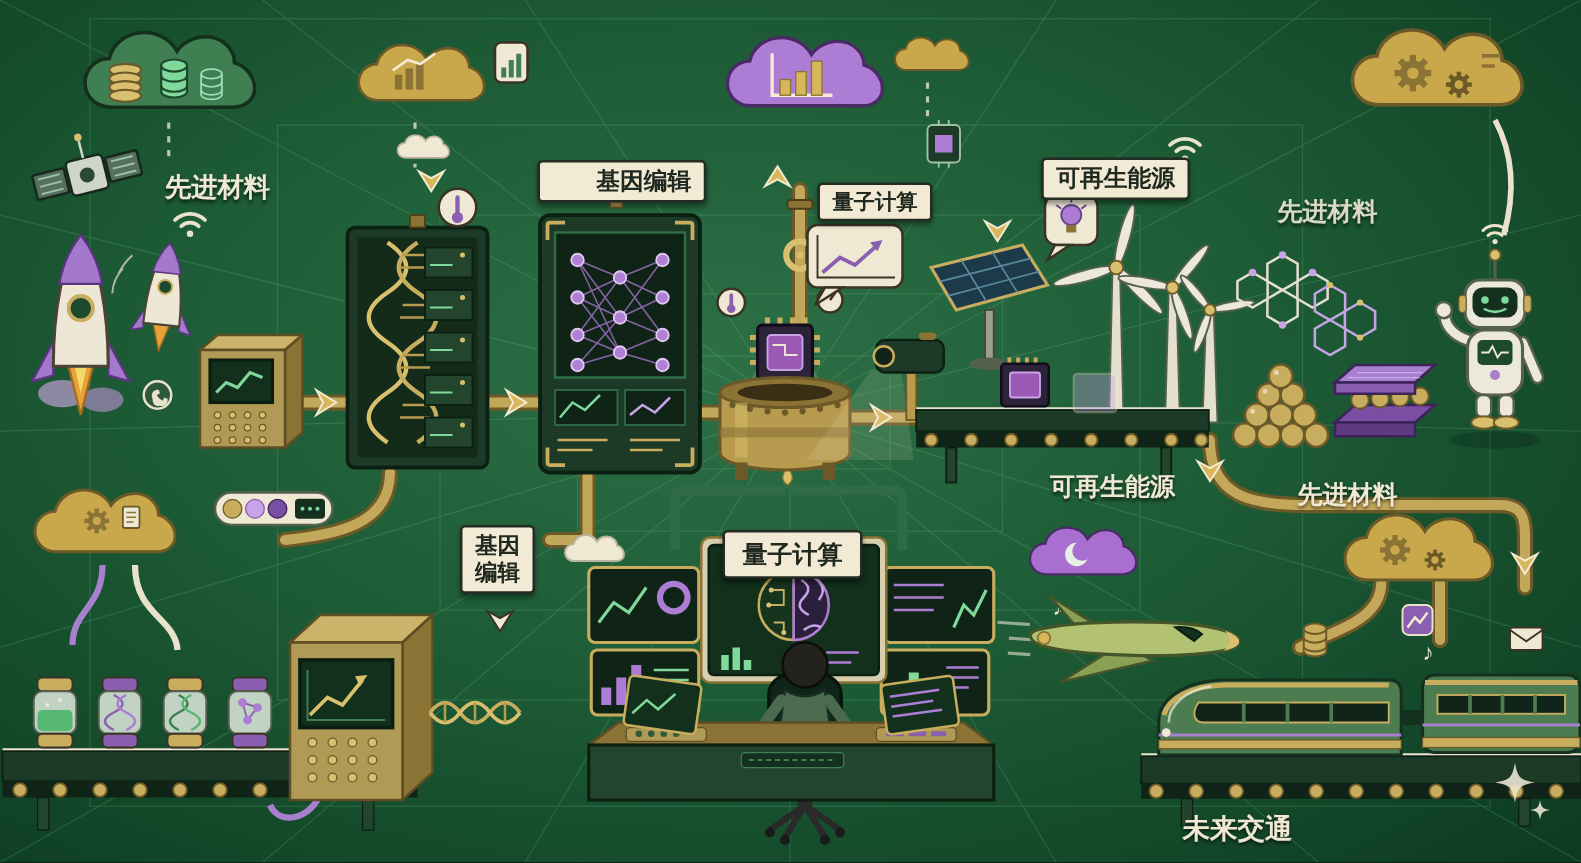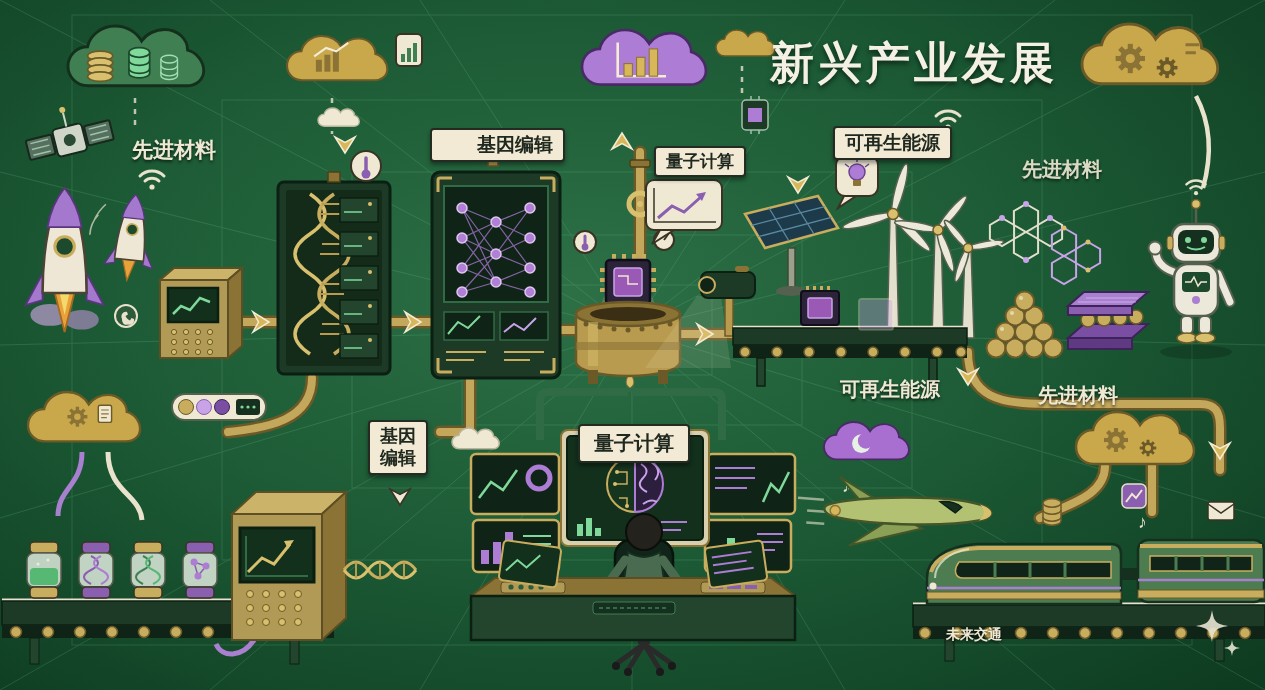--- a/index.html
+++ b/index.html
@@ -792,26 +792,25 @@
     <path d="M0,2 L13,11 L26,2" stroke="#3a3325" stroke-width="1.5" fill="none"></path>
   </g>
   <text x="1138" y="528" font-size="18" fill="#e9e2cc">♪</text>
 
   <g fill="#e8e4d2" opacity=".9">
     <path d="M1212,610 C1214,622 1216,624 1228,626 C1216,628 1214,630 1212,642 C1210,630 1208,628 1196,626 C1208,624 1210,622 1212,610 Z"></path>
     <path d="M1232,640 C1233,646 1234,647 1240,648 C1234,649 1233,650 1232,656 C1231,650 1230,649 1224,648 C1230,647 1231,646 1232,640 Z"></path>
   </g>
 </svg>
 
-<div class="label title" style="left:770px;top:34px;">新兴产业发展</div>
 <div class="label" style="left:132px;top:136px;font-size:21px;">先进材料</div>
 <div class="label" style="left:1022px;top:156px;font-size:20px;opacity:.9;">先进材料</div>
 <div class="label" style="left:840px;top:376px;font-size:20px;">可再生能源</div>
 <div class="label" style="left:1038px;top:382px;font-size:20px;">先进材料</div>
-<div class="label" style="left:946px;top:626px;font-size:14px;">未来交通</div>
+<div class="label" style="left:946px;top:648px;font-size:22px;">未来交通</div>
 
 <div class="tag" style="left:430px;top:128px;padding-left:45px;">基因编辑</div>
 <div class="tag small" style="left:654px;top:146px;">量子计算</div>
 <div class="tag" style="left:833px;top:126px;">可再生能源</div>
 <div class="tag big" style="left:578px;top:424px;">量子计算</div>
 <div class="tag two-line" style="left:368px;top:420px;">
   <span>基因</span><br>
   <span>编辑</span>
 </div>
 

